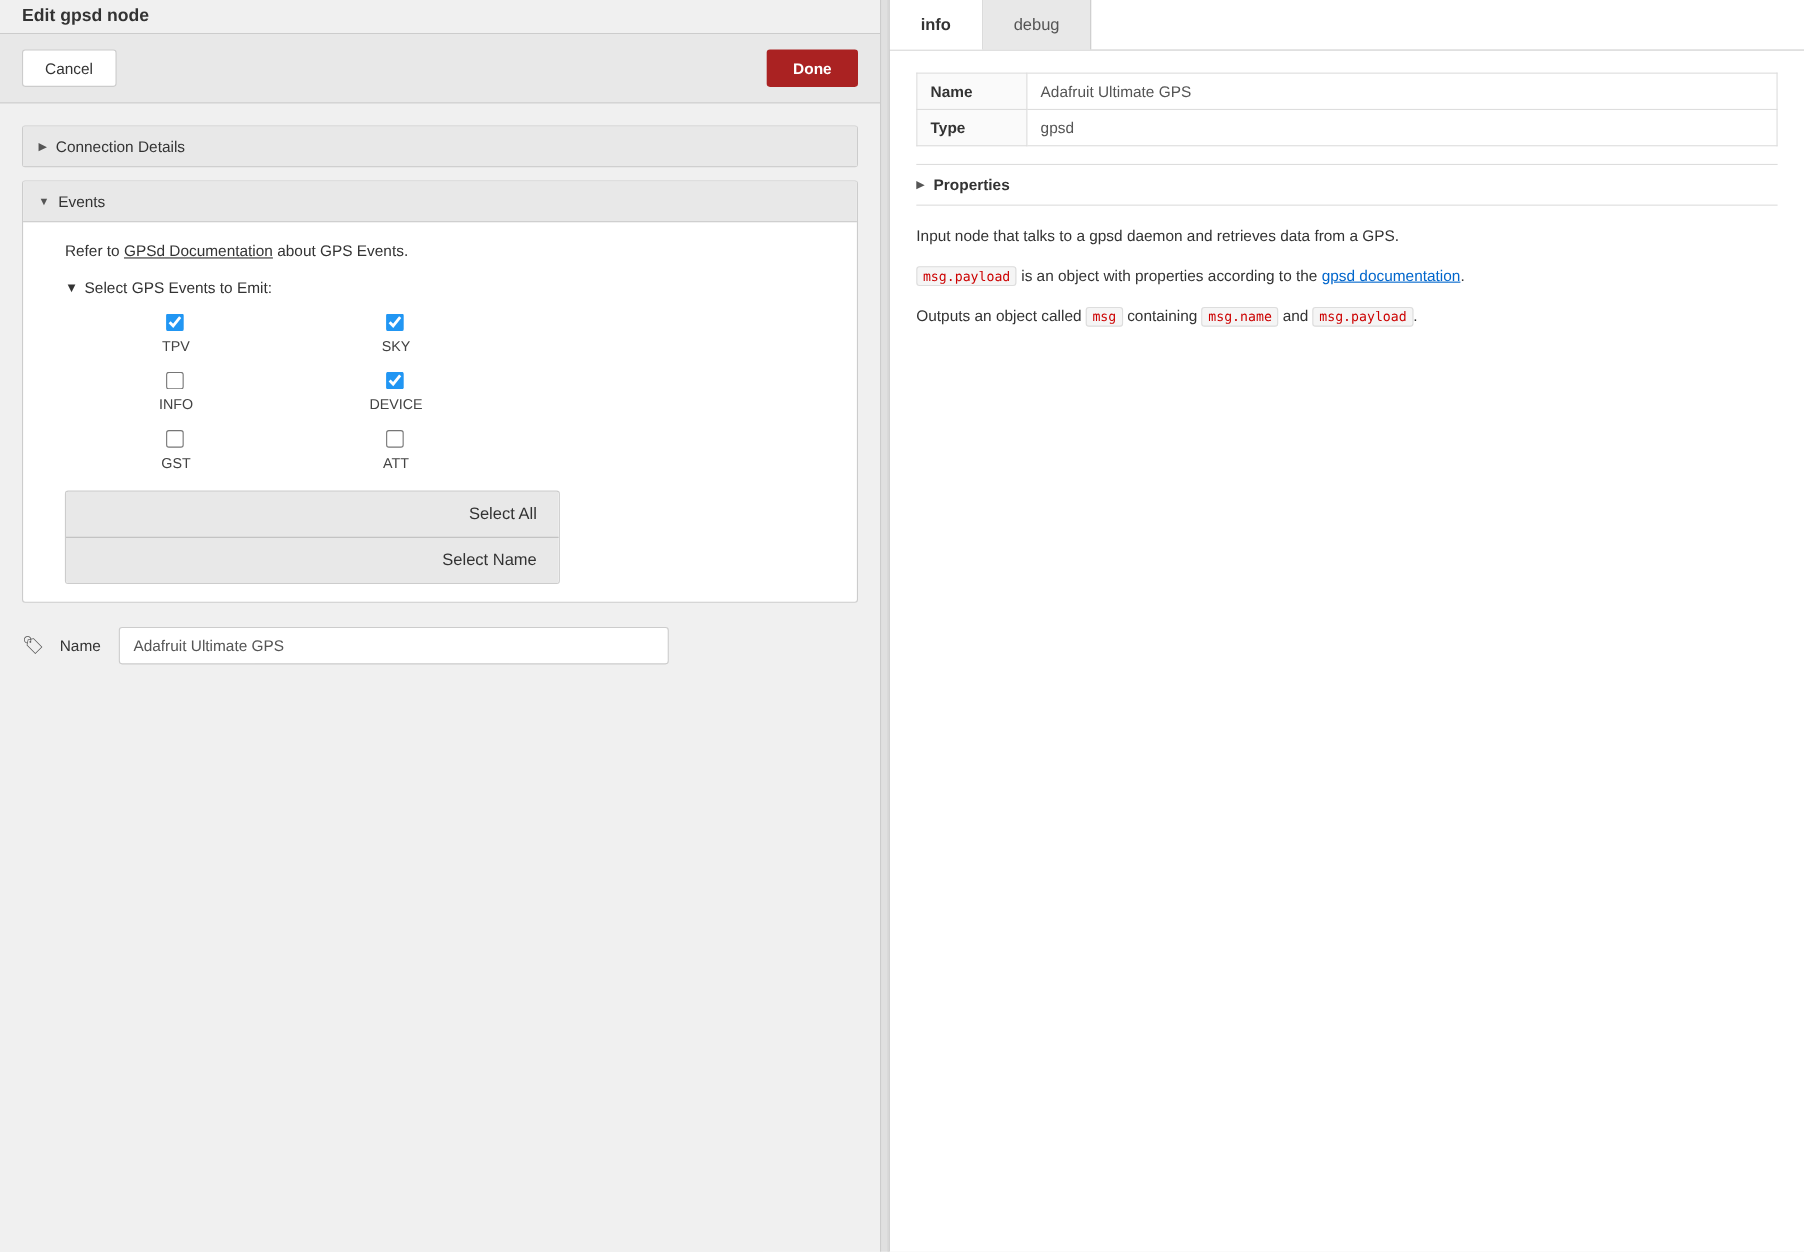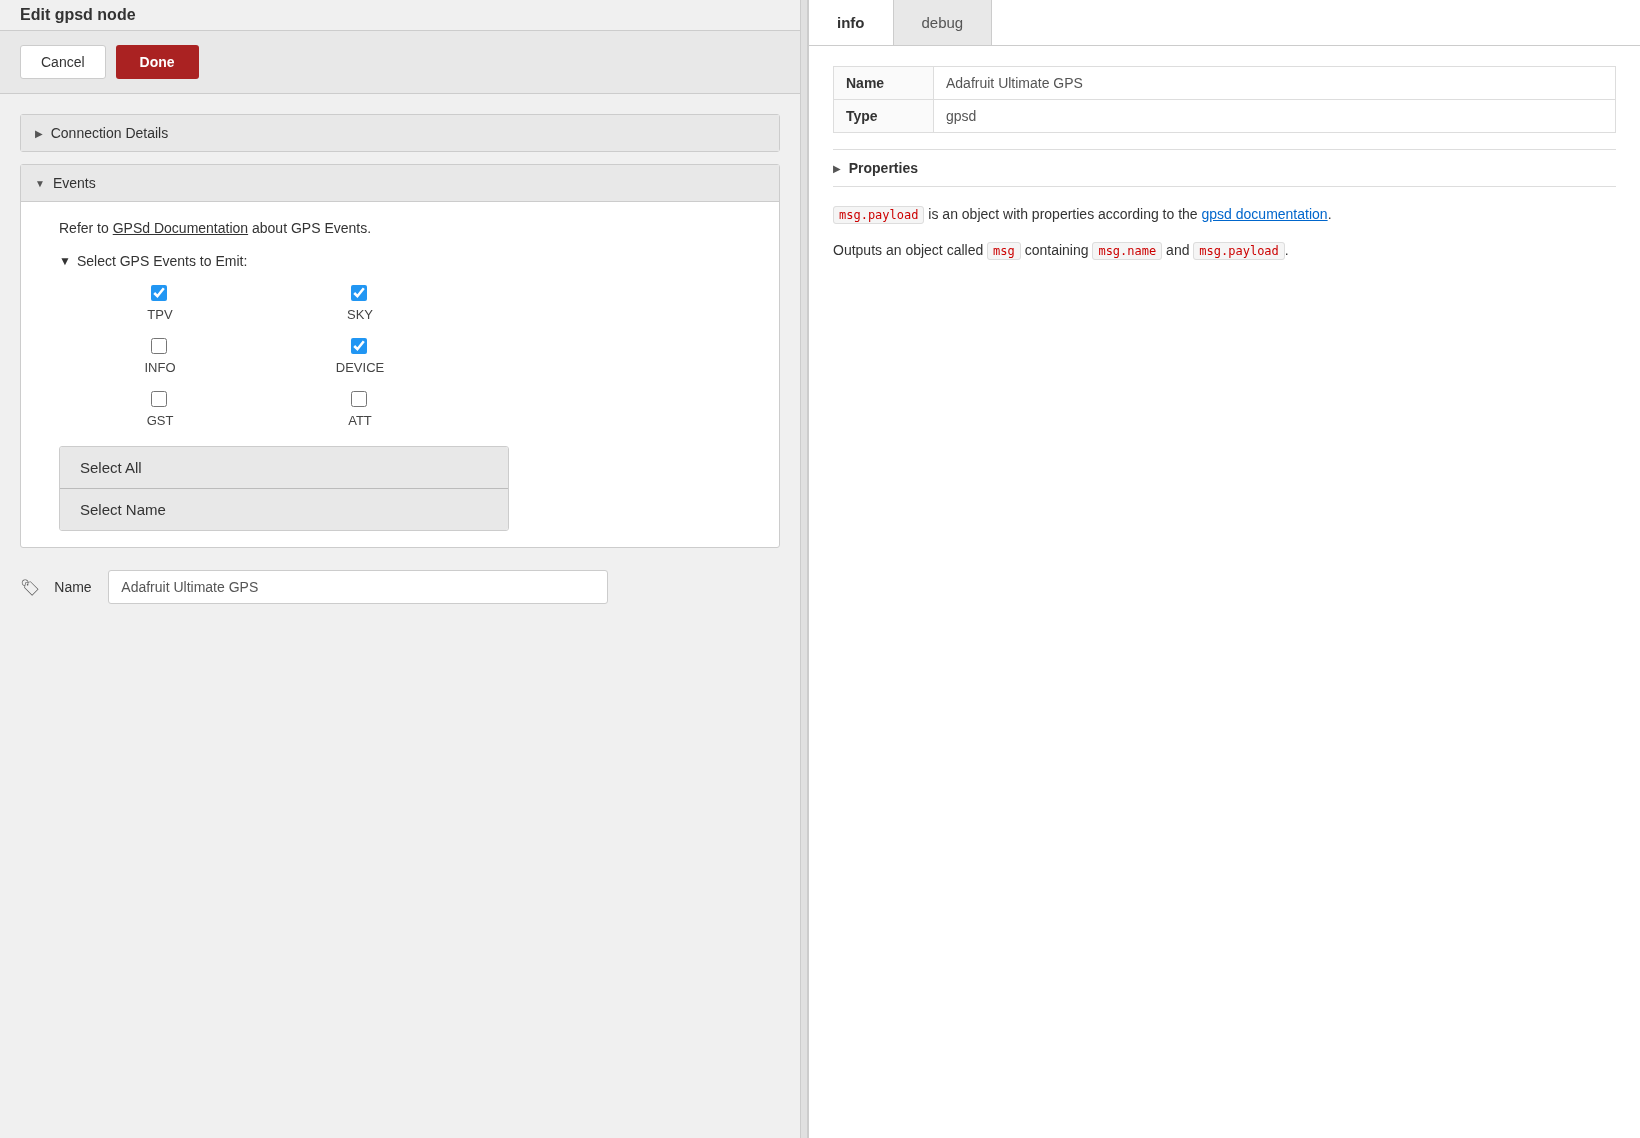--- a/index.html
+++ b/index.html
@@ -29,21 +29,21 @@
     .left-header-title {
       font-size: 16px;
       font-weight: 600;
       color: #333;
     }
 
     .toolbar {
       background: #e8e8e8;
       padding: 14px 20px;
       display: flex;
-      justify-content: flex-start;
+      justify-content: space-between;
       gap: 10px;
       border-bottom: 1px solid #ccc;
     }
 
     .btn-cancel {
       padding: 8px 20px;
       background: #fff;
       border: 1px solid #ccc;
       border-radius: 3px;
       cursor: pointer;
@@ -173,21 +173,21 @@
     }
 
     .select-btn {
       padding: 12px 20px;
       background: #e8e8e8;
       border: none;
       border-bottom: 1px solid #bbb;
       cursor: pointer;
       font-size: 15px;
       color: #333;
-      text-align: left;
+      text-align: right;
       font-weight: 500;
     }
 
     .select-btn:last-child {
       border-bottom: none;
     }
 
     
     .name-row {
       display: flex;
@@ -462,20 +462,21 @@
           <td>gpsd</td>
         </tr>
       </tbody>
     </table>
 
     <div class="properties-row">
       <span class="properties-arrow">▶</span>
       <span class="properties-label">Properties</span>
     </div>
 
+    <p class="description-text">Input node that talks to a gpsd daemon and retrieves data from a GPS.</p>
 
     <p class="description-text">
       <span class="code-inline">msg.payload</span><span> is an object with properties according to the </span><a href="#" class="link-blue">gpsd documentation</a><span>.</span>
     </p>
 
     <p class="description-text">
       <span>Outputs an object called </span><span class="code-inline">msg</span><span> containing </span><span class="code-inline">msg.name</span><span> and </span><span class="code-inline">msg.payload</span><span>.</span>
     </p>
 
   </div>

